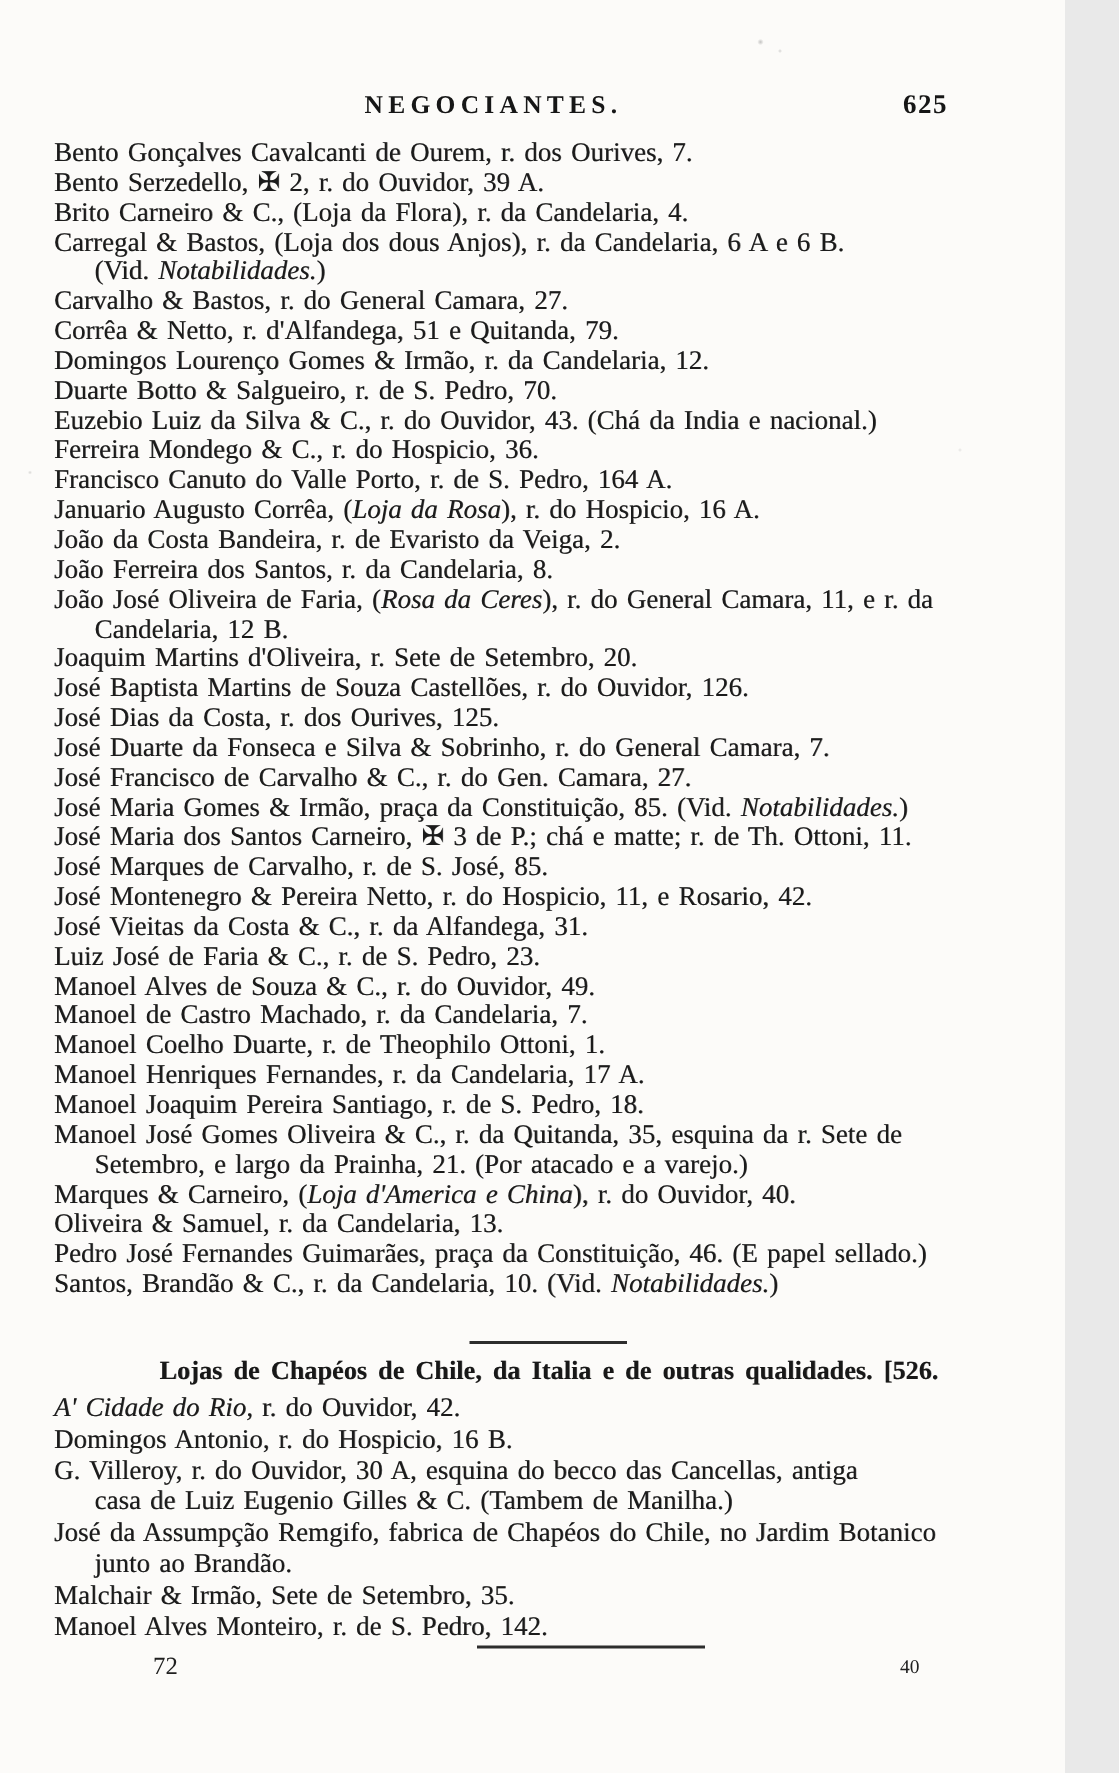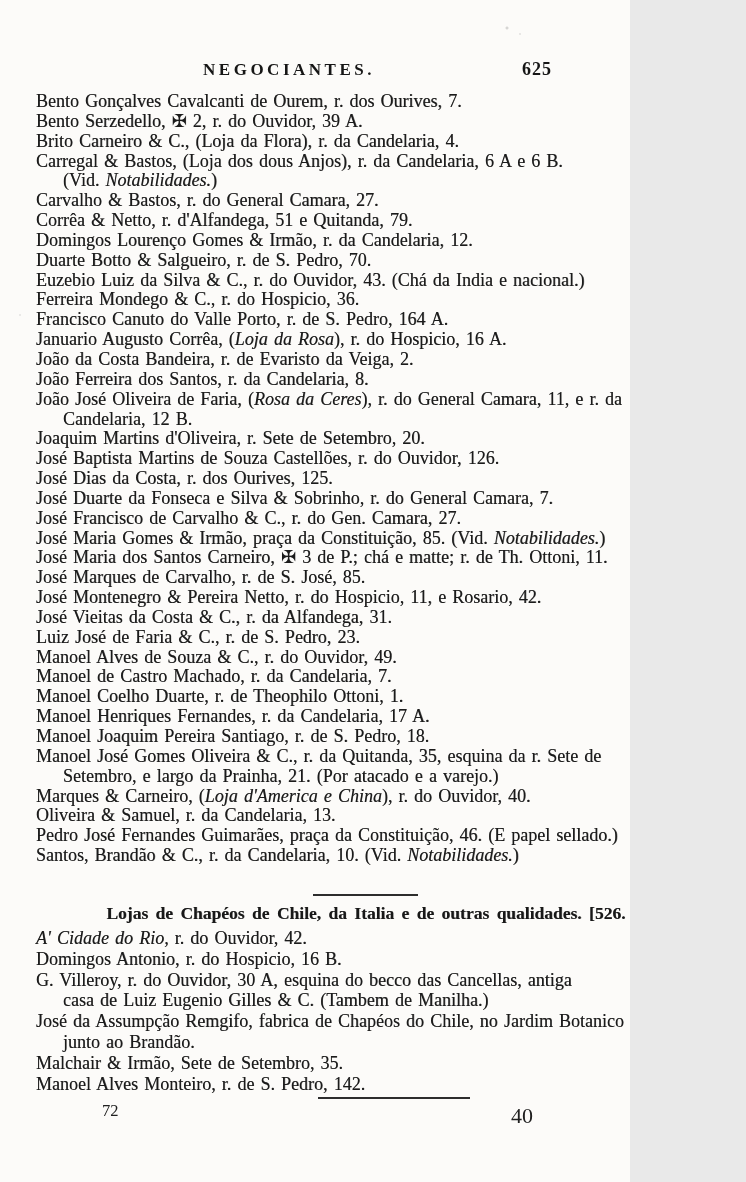--- a/index.html
+++ b/index.html
@@ -3,21 +3,21 @@
 <meta charset="utf-8">
 <style>
   html, body { margin: 0; padding: 0; }
   body {
     width: 746px; height: 1182px;
     background: #e9e9e9;
     font-family: "Liberation Serif", "DejaVu Serif", serif;
   }
   .page {
     position: relative;
-    width: 630px; height: 1182px;
+    width: 710px; height: 1182px;
     background: #fcfbf9;
     overflow: hidden;
     color: #1c1c1c;
   }
   
   .page::before {
     content: "";
     position: absolute; inset: 0;
     background:
       radial-gradient(circle 3px at 507px 28px, rgba(90,90,90,.35), rgba(90,90,90,0) 70%),
@@ -79,21 +79,21 @@
   }
   .sig-left {
     position: absolute;
     top: 1101px; left: 102px;
     font-size: 16.5px;
     color: #202020;
   }
   .sig-right {
     position: absolute;
     top: 1103px; right: 97px;
-    font-size: 22px;
+    font-size: 13px;
     color: #202020;
   }
 </style>
 </head>
 <body>
 
 <div class="page">
 
   <div class="running-head">NEGOCIANTES.</div>
   <div class="page-number">625</div>

